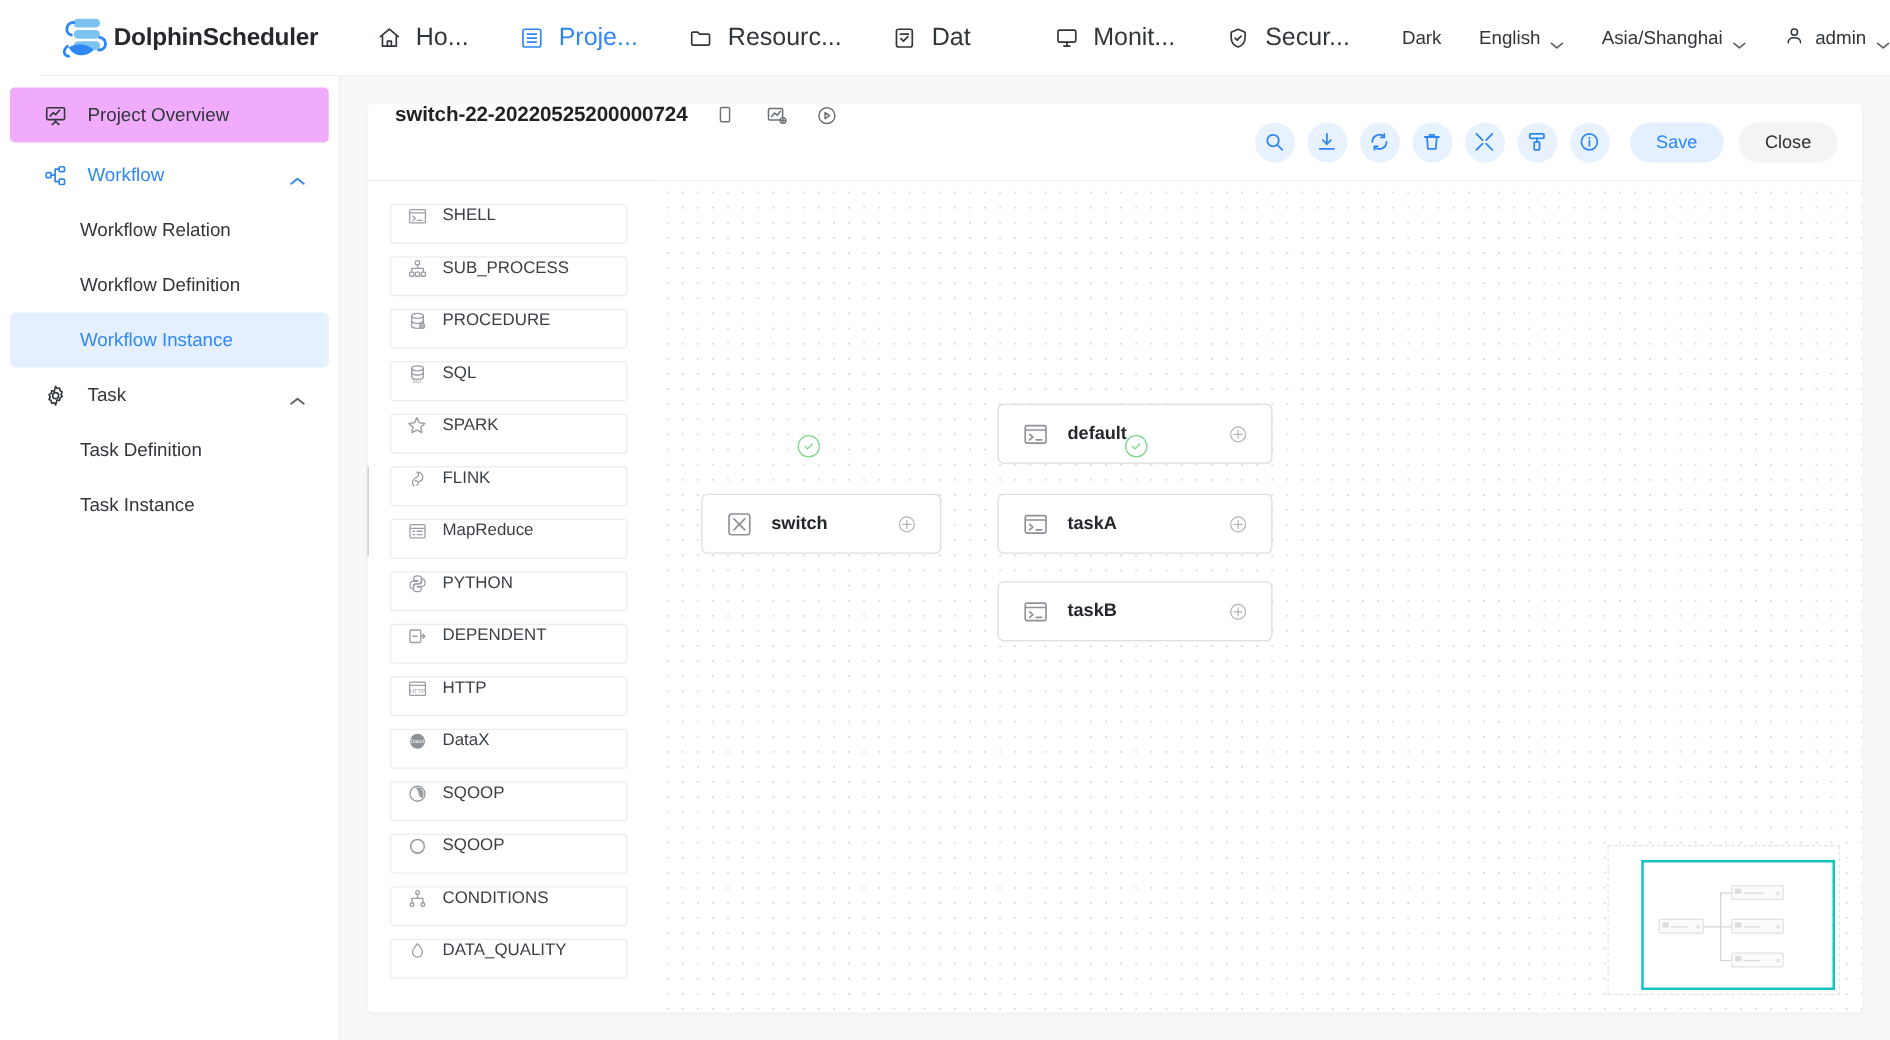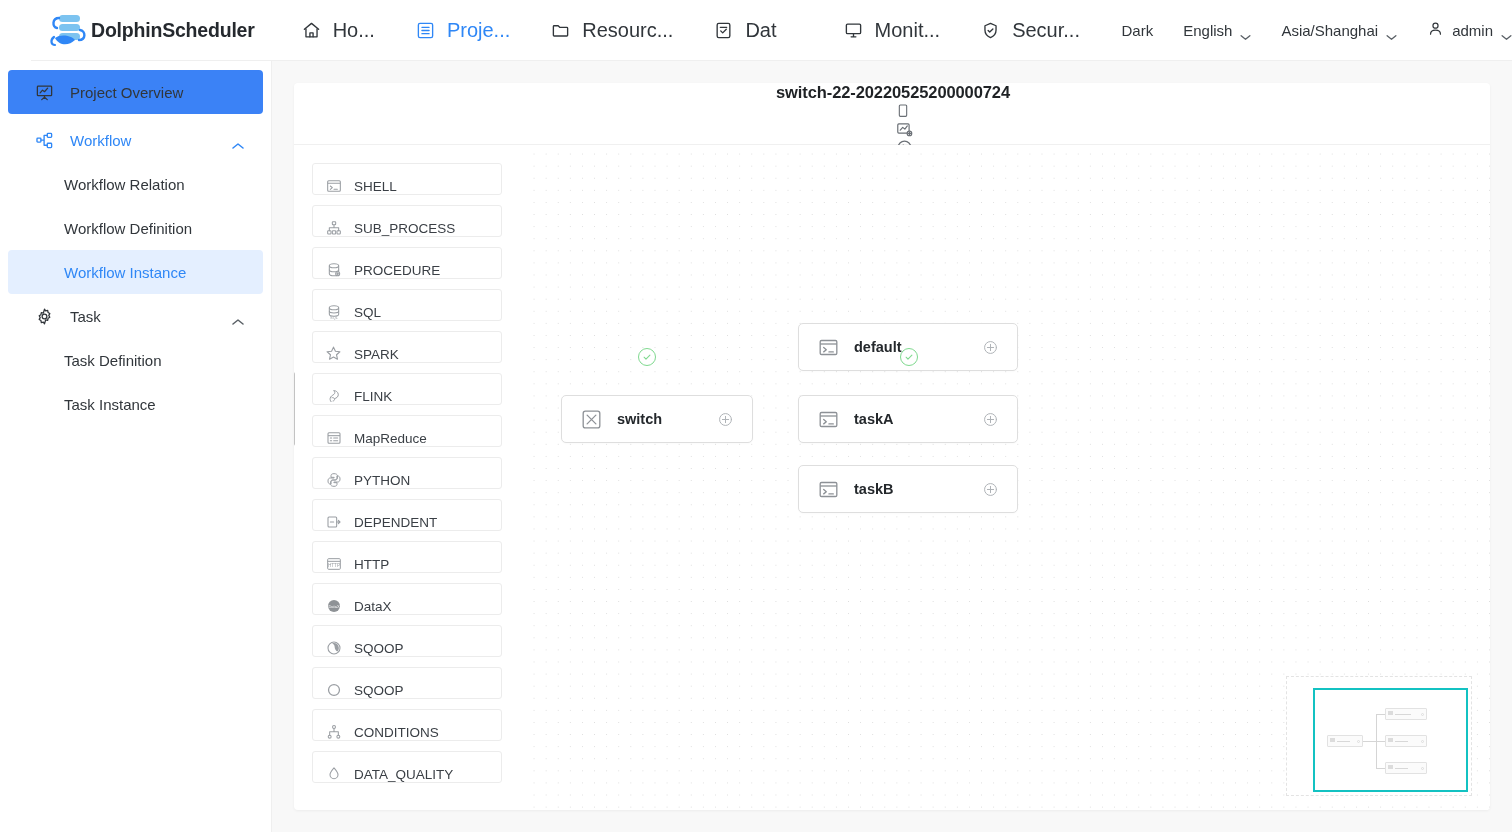--- a/index.html
+++ b/index.html
@@ -71,21 +71,21 @@
     padding-top: 9px;
   }
   .side-item {
     display: flex; align-items: center;
     height: 44px; margin: 0 8px; padding: 0 26px;
     border-radius: 4px; cursor: pointer;
     font-size: 15px; color: #31363b;
     position: relative;
   }
   .side-item .s-ico { width: 20px; height: 20px; margin-right: 16px; flex: none; display:flex; align-items:center; justify-content:center; }
-  .side-item.grey { background: #3b82f6; }
+  .side-item.grey { background: #f0abfc; }
   .side-item.blue-text { color: #2f87f6; }
   .side-item.sel { background: #e4efff; color: #2f87f6; }
   .side-sub { padding-left: 56px; }
   .side-arrow { position: absolute; right: 19px; width: 12px; height: 8px; }
   .side-gap { height: 4px; }
 
   
   .main {
     position: absolute; top: 61px; left: 272px;
     width: 1240px; height: 771px;
@@ -97,24 +97,23 @@
     background: #fff;
     border-radius: 4px;
     box-shadow: 0 1px 3px rgba(0,0,0,.05);
     position: relative;
     overflow: hidden;
   }
 
   
   .card-head {
     height: 62px; width: 100%;
-    display: flex; align-items: center;
+    display: flex; 
     padding: 0 20px 0 22px;
     border-bottom: 1px solid #f0f0f0;
-    flex-direction: column;
   }
   .wf-title { font-size: 16.5px; font-weight: 700; color: #1f2225; letter-spacing: -0.1px; white-space: nowrap; }
   .head-ico { width: 18px; height: 18px; margin-left: 22px; cursor: pointer; flex: none; display:flex;align-items:center;justify-content:center; }
   .head-ico:first-of-type { margin-left: 24px; }
   .head-tools { margin-left: auto; display: flex; align-items: center; gap: 10px; }
   .tbtn {
     width: 32px; height: 32px; border-radius: 50%;
     background: #e8f2fe;
     display: flex; align-items: center; justify-content: center;
     cursor: pointer; border: none; padding: 0; flex: none;
@@ -134,21 +133,21 @@
   
   .tasklist-wrap { width: 232px; height: 665px; position: relative; padding: 18px 0 0 0; }
   .tasklist {
     width: 232px; height: 647px;
     overflow: hidden;
     padding: 0 8px 0 18px;
   }
   .task-item {
     height: 32px; width: 190px; margin-bottom: 10px;
     border: 1px solid #ececec; border-radius: 3px;
-    display: flex; align-items: flex-end;
+    display: flex; align-items: flex-start;
     padding-left: 12px; cursor: grab;
     background: #fff;
   }
   .task-item .t-ico { width: 17px; height: 17px; margin-right: 12px; flex: none; display:flex;align-items:center;justify-content:center; }
   .task-item .t-label { font-size: 13.5px; color: #3a3f45; white-space: nowrap; }
   .scrollbar-track { position: absolute; left: -8px; top: 0; width: 14px; height: 665px; }
   .scrollbar-thumb {
     position: absolute; left: 4px; top: 227px;
     width: 5px; height: 74px; border-radius: 3px;
     background: #c3c3c3; cursor: pointer;

